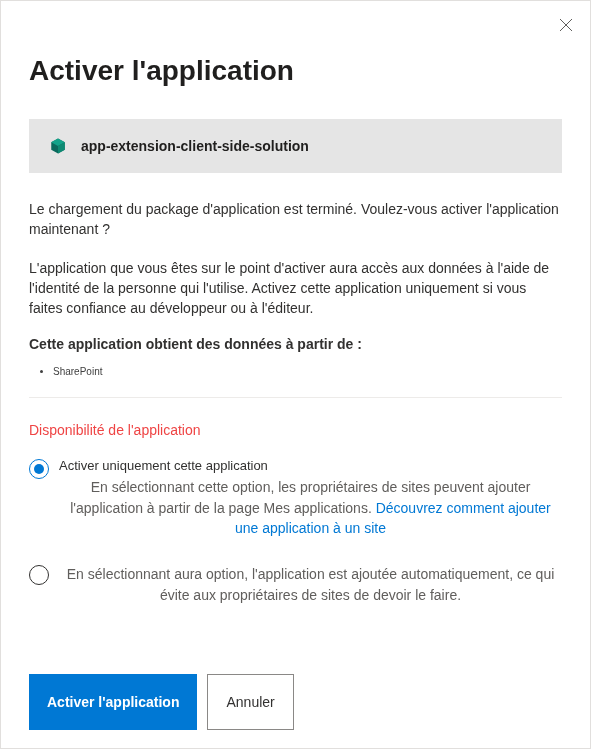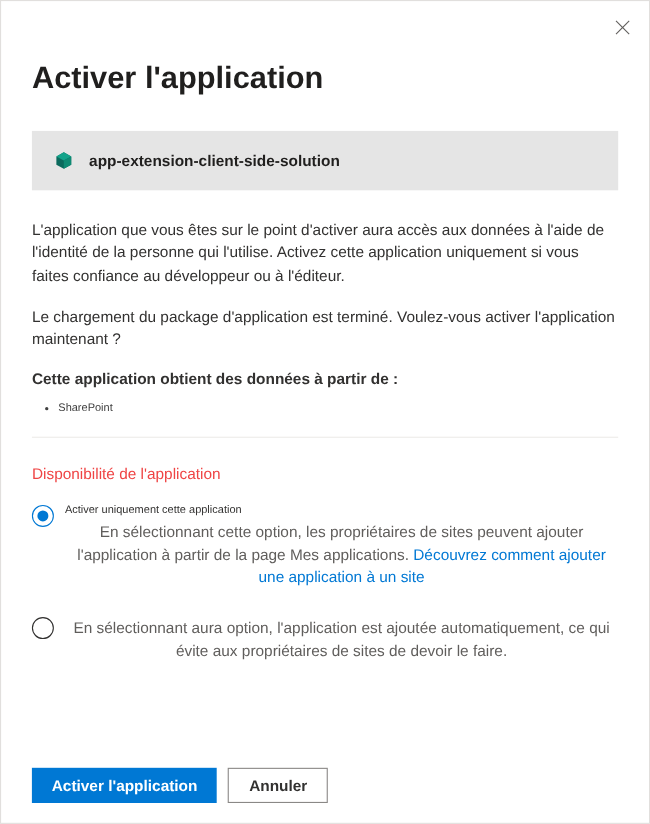--- a/index.html
+++ b/index.html
@@ -118,21 +118,21 @@
       background: #0078d4;
       border-radius: 50%;
       top: 50%;
       left: 50%;
       transform: translate(-50%, -50%);
     }
     .radio-content {
       flex: 1;
     }
     .radio-label {
-      font-size: 10px;
+      font-size: 13px;
       color: #323130;
       margin-bottom: 4px;
     }
     .radio-desc {
       font-size: 14px;
       color: #605e5c;
       line-height: 1.45;
       text-align: center;
     }
     .link {
@@ -154,23 +154,23 @@
       padding: 8px 18px;
       font-size: 14px;
       font-weight: 600;
       cursor: pointer;
       font-family: inherit;
     }
     .btn-secondary {
       background: #fff;
       color: #323130;
       border: 1px solid #8a8886;
-      padding: 7px 18px;
-      font-size: 14px;
-      font-weight: 700;
+      padding: 19px 18px;
+      font-size: 14px;
+      font-weight: 400;
       cursor: pointer;
       font-family: inherit;
     }
   </style>
 </head>
 <body>
 
 <button class="close-btn">
   <svg width="14" height="14" viewBox="0 0 14 14">
     <line x1="1" y1="1" x2="13" y2="13" stroke="#605e5c" stroke-width="1"></line>
@@ -183,22 +183,22 @@
 
   <div class="app-banner">
     <svg class="app-icon" viewBox="0 0 24 24">
       <path fill="#0b6a5d" d="M12 2 L21 7 L21 17 L12 22 L3 17 L3 7 Z"></path>
       <path fill="#13a38a" d="M12 2 L21 7 L12 12 L3 7 Z"></path>
       <path fill="#0e8a73" d="M12 12 L21 7 L21 17 L12 22 Z"></path>
     </svg>
     <span class="app-name">app-extension-client-side-solution</span>
   </div>
 
+  <p class="body-text">Le chargement du package d'application est terminé. Voulez-vous activer l'application maintenant ?</p>
   <p class="body-text">L'application que vous êtes sur le point d'activer aura accès aux données à l'aide de l'identité de la personne qui l'utilise. Activez cette application uniquement si vous faites confiance au développeur ou à l'éditeur.</p>
-  <p class="body-text">Le chargement du package d'application est terminé. Voulez-vous activer l'application maintenant ?</p>
   <p class="source-label">Cette application obtient des données à partir de :</p>
   <ul>
     <li>SharePoint</li>
   </ul>
 
   <hr>
 
   <p class="section-title">Disponibilité de l'application</p>
 
   <div class="radio-option">

